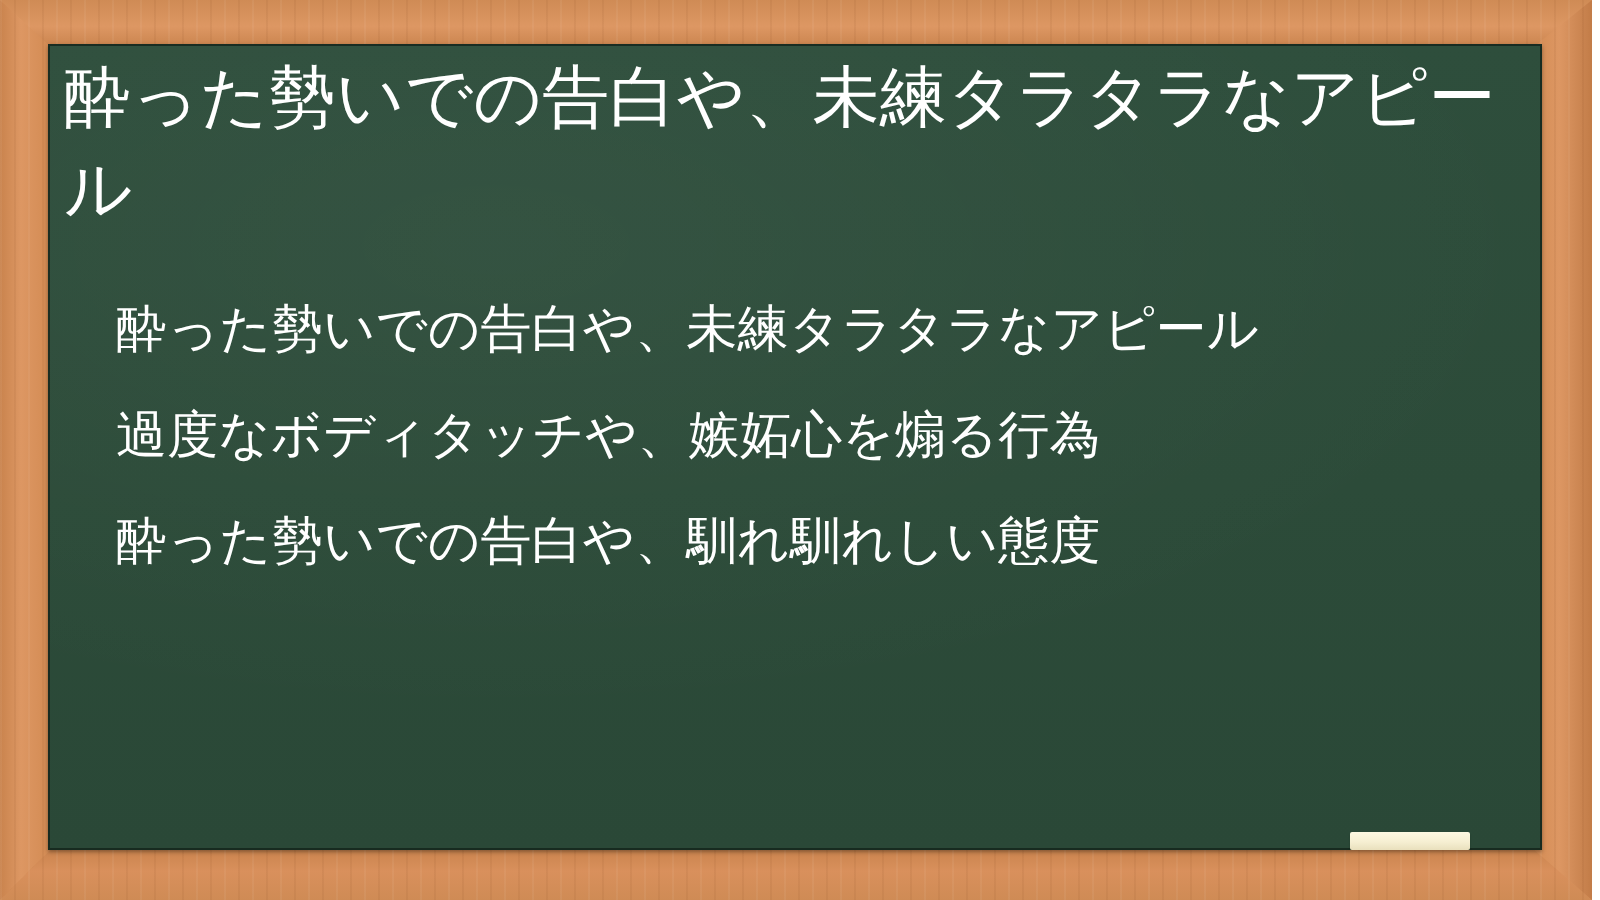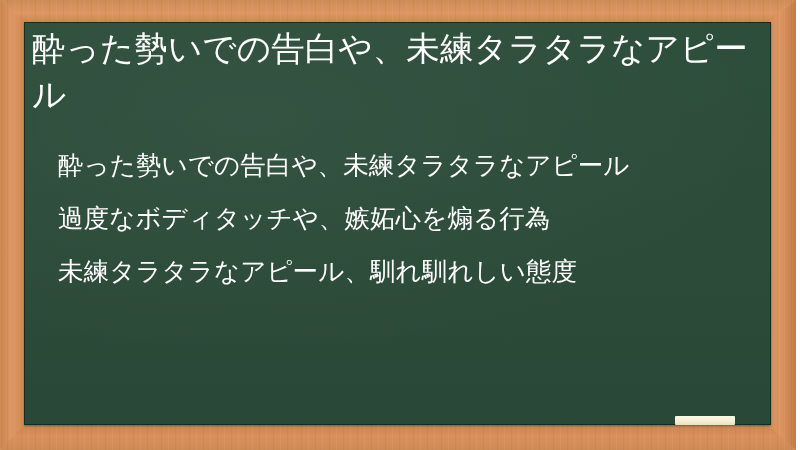--- a/index.html
+++ b/index.html
@@ -156,19 +156,19 @@
   <div class="miter right"></div>
   <div class="grain"></div>
 
   <div id="board">
 
     <div id="title">酔った勢いでの告白や、未練タラタラなアピール</div>
 
     <ul id="list">
       <li>酔った勢いでの告白や、未練タラタラなアピール</li>
       <li>過度なボディタッチや、嫉妬心を煽る行為</li>
-      <li>未練タラタラなアピール、馴れ馴れしい態度</li>
+      <li>酔った勢いでの告白や、馴れ馴れしい態度</li>
     </ul>
 
     <div id="chalk"></div>
 
   </div>
 </div>
 
 </body></html>

